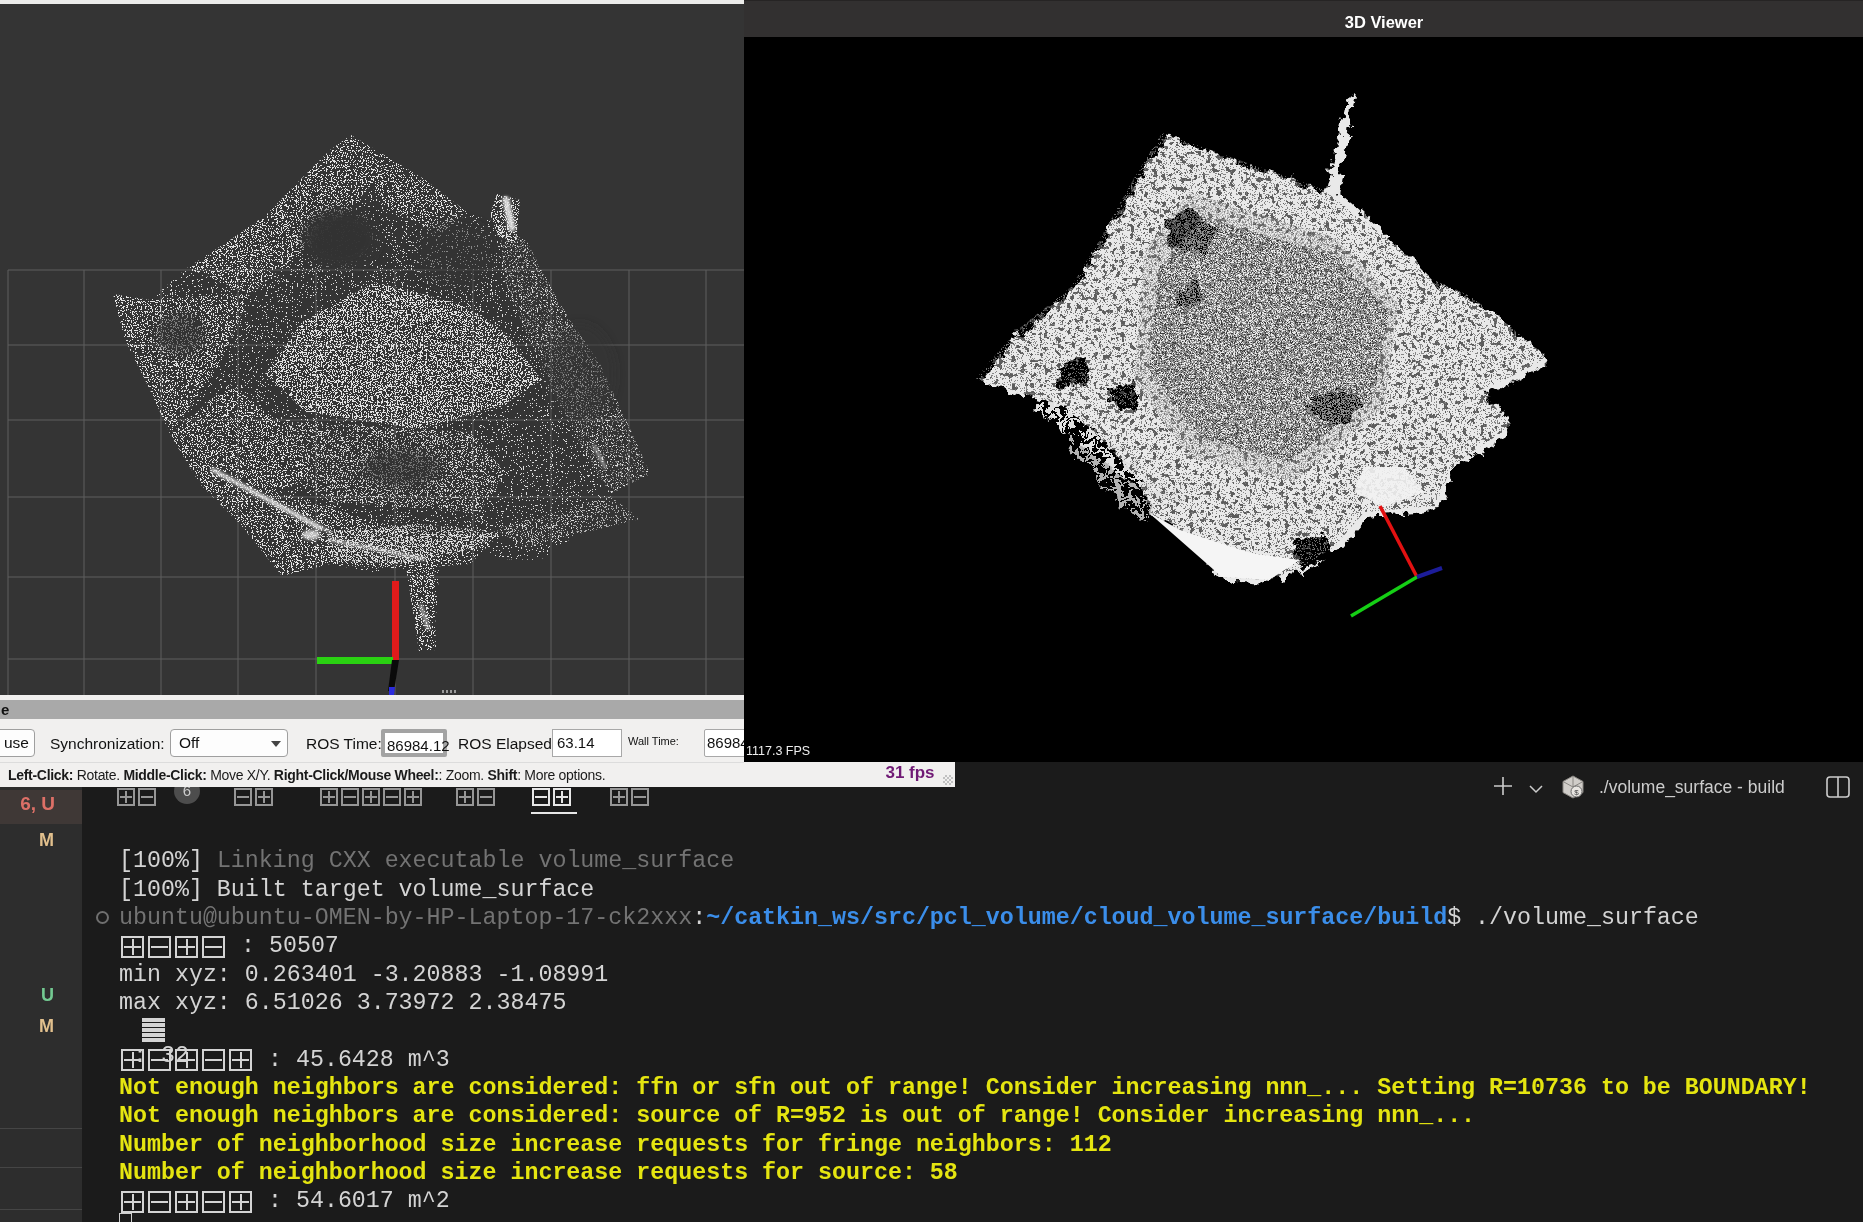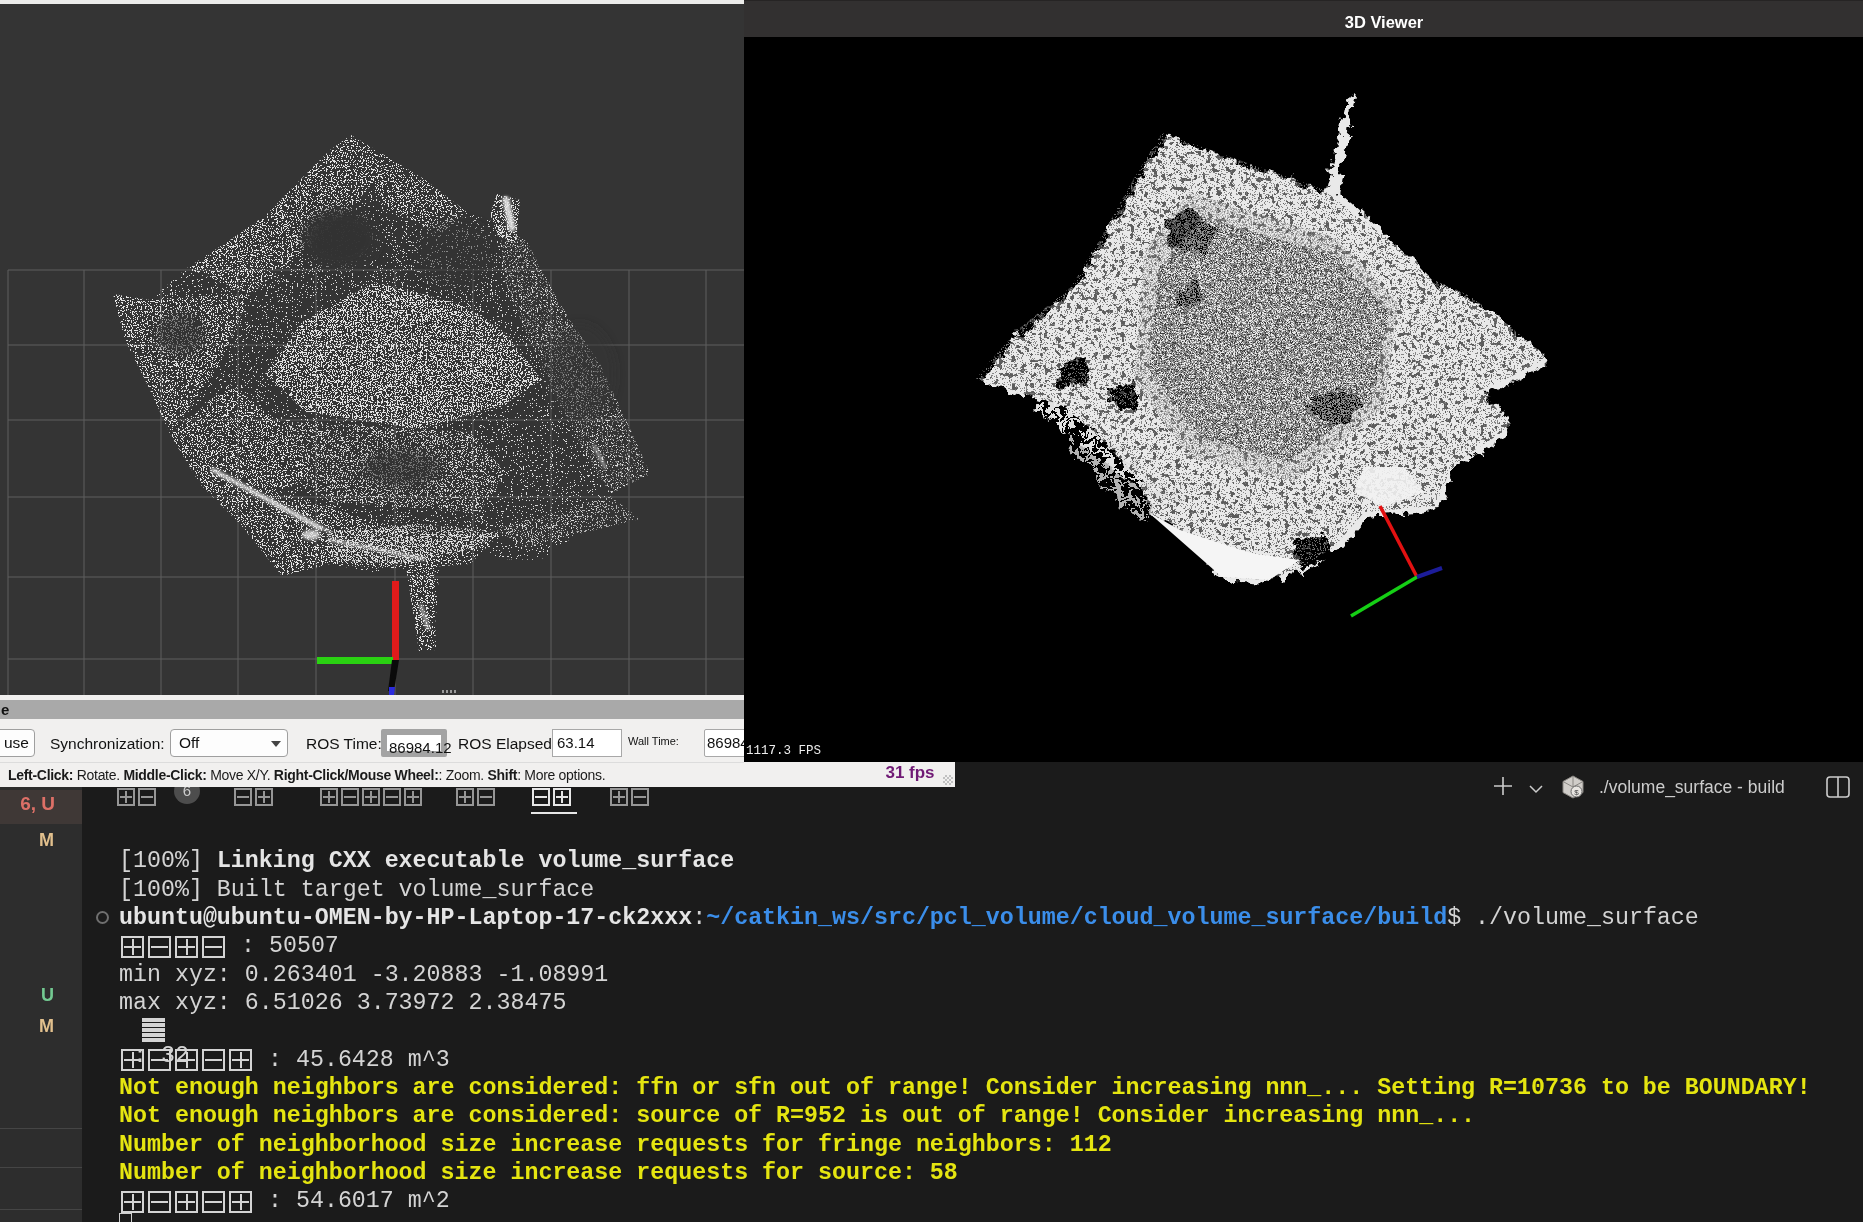--- a/index.html
+++ b/index.html
@@ -6,21 +6,21 @@
 #stage *{box-sizing:border-box;}
 .abs{position:absolute;}
 
 .hz{display:inline-block;position:relative;border:2px solid currentColor;vertical-align:top;}
 .hz:before{content:"";position:absolute;left:1px;right:1px;top:50%;height:2px;margin-top:-1px;background:currentColor;}
 .hz.b:after{content:"";position:absolute;top:1px;bottom:1px;left:50%;width:2px;margin-left:-1px;background:currentColor;}
 .hz18{width:18px;height:18px;margin-right:3px;}
 .hz23{width:23px;height:22px;margin:1px 2px 0 2px;}
 .mono{font-family:"Liberation Mono",monospace;font-size:23.3px;line-height:28.35px;white-space:pre;}
 .tl{position:absolute;left:119px;height:28.35px;display:flex;align-items:center;}
-.green{color:#e5e5e5;font-weight:bold;}
+.green{color:#737373;font-weight:normal;}
 .blue{color:#3b8eea;font-weight:bold;}
 .yellow{color:#e5e510;font-weight:bold;}
 .wh{color:#d4d4d4;}
 </style></head>
 <body>
 <div id="stage">
 
 <div class="abs" id="vscode" style="left:0;top:0;width:1863px;height:1222px;background:#1b1b1b;">
 
   <div class="abs" style="left:0;top:0;width:82px;height:1222px;background:#2d2d2d;"></div>
@@ -198,21 +198,21 @@
   <div class="abs" style="left:442px;top:690px;width:16px;height:3px;background:repeating-linear-gradient(90deg,#9a9a9a 0 2px,transparent 2px 4px);"></div>
 
   <div class="abs" style="left:0;top:700px;width:744px;height:19px;background:#a9a9a9;color:#111;font-weight:bold;font-size:15px;line-height:19px;padding-left:1px;">e</div>
 
   <div class="abs" style="left:0;top:719px;width:744px;height:43px;background:#f1f0ef;"></div>
   <div class="abs" style="left:-28px;top:729px;width:63px;height:28px;background:#fdfdfd;border:1px solid #9f9f9f;border-radius:4px;color:#111;font-size:15.5px;line-height:26px;text-align:right;padding-right:5px;">use</div>
   <div class="abs" style="left:50px;top:735px;color:#111;font-size:15.5px;">Synchronization:</div>
   <div class="abs" style="left:170px;top:729px;width:118px;height:28px;background:#fdfdfd;border:1px solid #9f9f9f;border-radius:4px;color:#111;font-size:15.5px;line-height:26px;padding-left:8px;">Off</div>
   <div class="abs" style="left:271px;top:741px;width:0;height:0;border-left:5px solid transparent;border-right:5px solid transparent;border-top:6px solid #444;"></div>
   <div class="abs" style="left:306px;top:735px;color:#111;font-size:15.5px;">ROS Time:</div>
-  <div class="abs" style="left:381px;top:729px;width:66px;height:28px;background:#fff;border:6px solid #a3a3a3;border-radius:2px;color:#111;font-size:15px;line-height:26px;padding-left:2px;">86984.12</div>
+  <div class="abs" style="left:381px;top:729px;width:66px;height:28px;background:#fff;border:4px solid #a3a3a3;border-radius:2px;color:#111;font-size:15px;line-height:26px;padding-left:2px;">86984.12</div>
   <div class="abs" style="left:458px;top:735px;color:#111;font-size:15.5px;">ROS Elapsed:</div>
   <div class="abs" style="left:552px;top:729px;width:70px;height:28px;background:#fff;border:1px solid #a8a8a8;border-radius:0;color:#111;font-size:15px;line-height:26px;padding-left:4px;">63.14</div>
   <div class="abs" style="left:628px;top:735px;color:#111;font-size:11px;">Wall Time:</div>
   <div class="abs" style="left:704px;top:729px;width:66px;height:28px;background:#fff;border:1px solid #a8a8a8;border-radius:2px;color:#111;font-size:15px;line-height:26px;padding-left:2px;">86984</div>
 
   <div class="abs" style="left:0;top:762px;width:744px;height:25px;background:#f1f0ef;border-top:1px solid #dcdcdc;color:#1a1a1a;font-size:14px;letter-spacing:-0.3px;line-height:24px;padding-left:8px;white-space:nowrap;"><b>Left-Click:</b> Rotate. <b>Middle-Click:</b> Move X/Y. <b>Right-Click/Mouse Wheel:</b>: Zoom. <b>Shift</b>: More options.</div>
 </div>
 
 <div class="abs" style="left:744px;top:0;width:211px;height:4px;background:#d2d0ce;border-top:1px solid #555;"></div>
 <div class="abs" style="left:744px;top:762px;width:211px;height:25px;background:#f1f0ef;">
@@ -305,16 +305,16 @@
     <path filter="url(#mfine2)" fill="#fff" d="M460,180 L595,220 645,275 630,360 545,425 455,400 405,335 415,230 Z"></path>
 
     <path fill="#f5f5f5" d="M404,475 L436,493 507,516 556,523 525,543 478,540 Z"></path>
     <path fill="#f2f2f2" d="M620,430 L660,430 680,455 640,470 610,455 Z" opacity="0.9"></path>
 
     <line x1="636" y1="469" x2="673" y2="540" stroke="#e31111" stroke-width="3.5"></line>
     <line x1="673" y1="540" x2="607" y2="579" stroke="#15cf15" stroke-width="3.5"></line>
     <line x1="673" y1="540" x2="698" y2="531" stroke="#1c1c99" stroke-width="4"></line>
   </svg>
   </div>
-  <div class="abs" style="left:2px;top:744px;color:#ededed;font-size:12.5px;font-family:Liberation Mono, monospace;">1117.3 FPS</div>
+  <div class="abs" style="left:2px;top:744px;color:#ededed;font-size:12.5px;">1117.3 FPS</div>
 </div>
 
 </div>
 
 </body></html>

